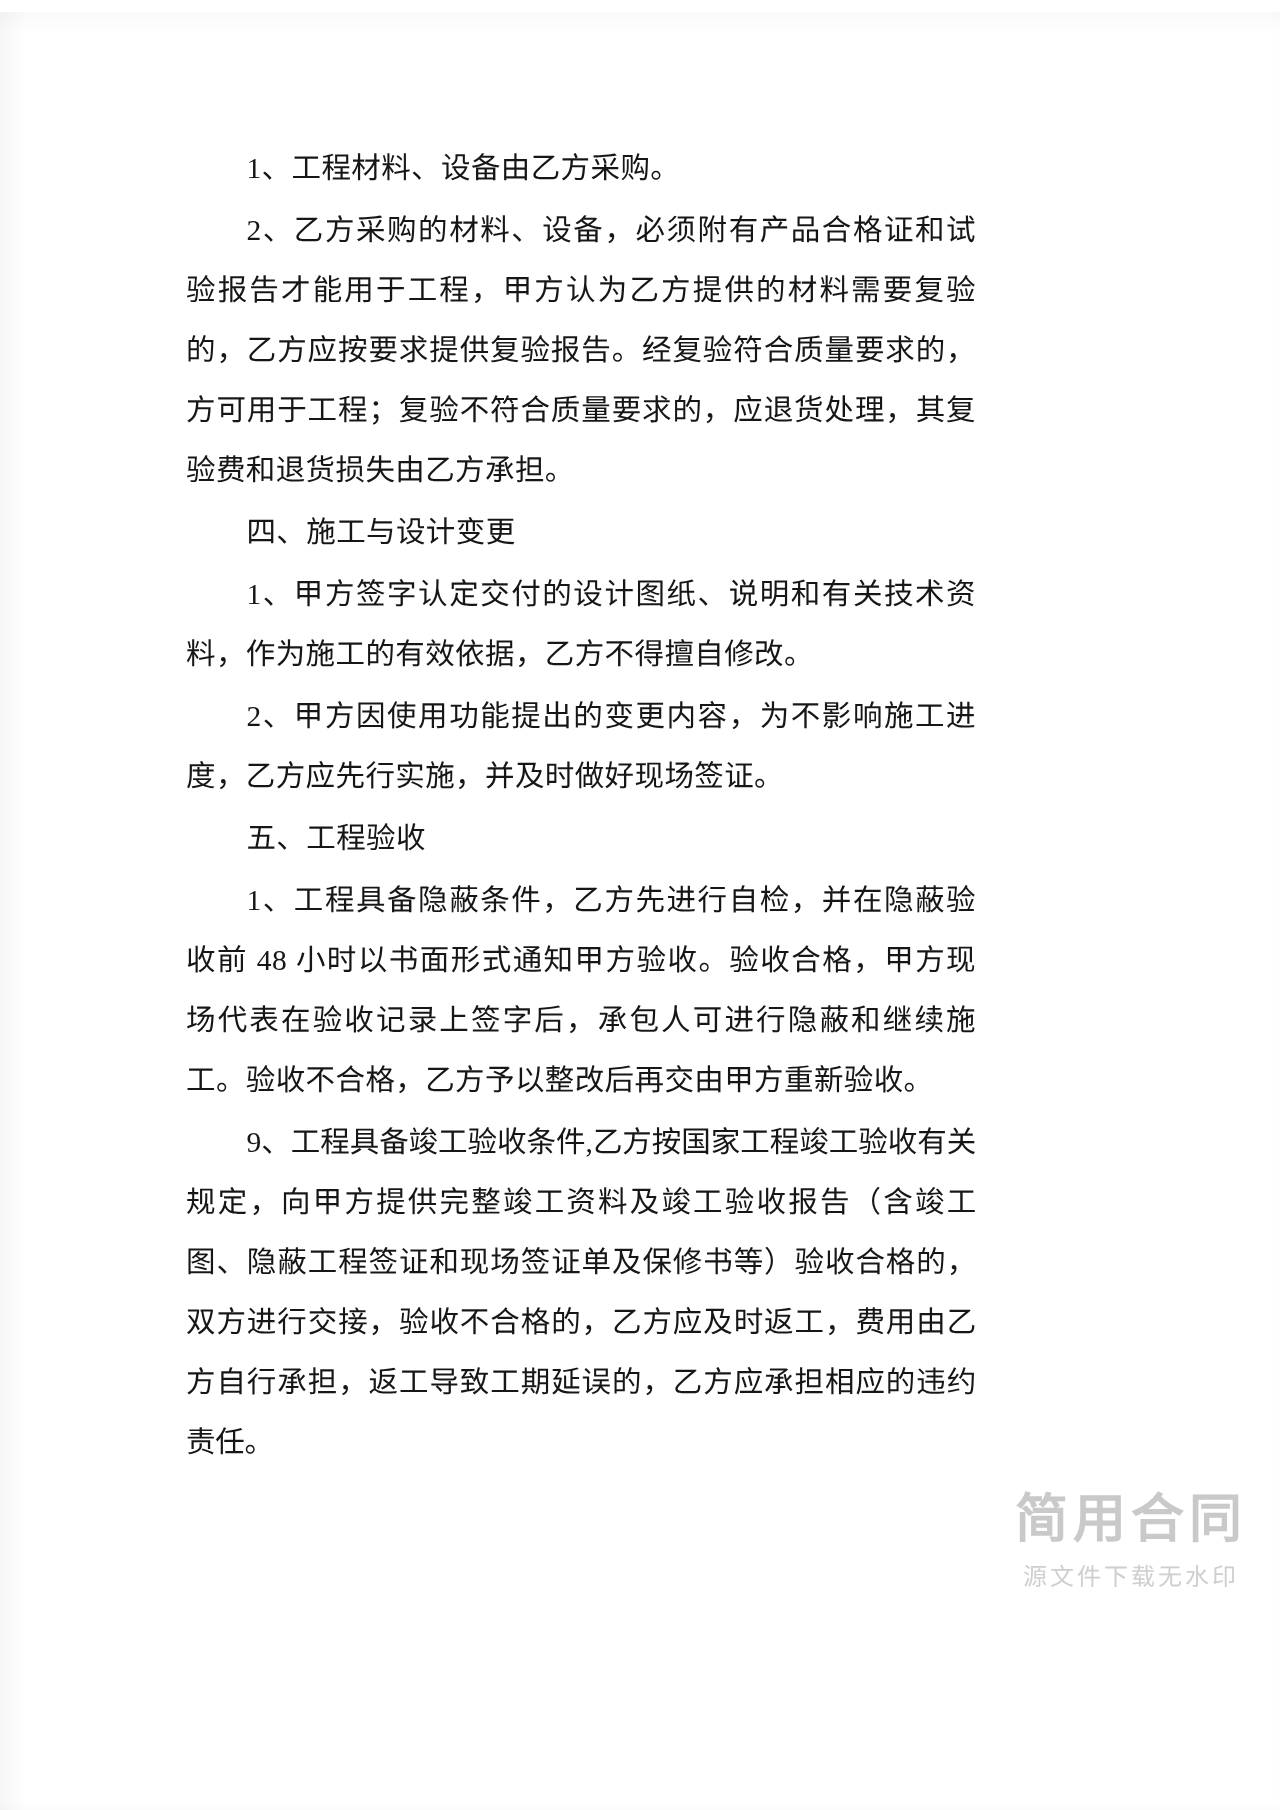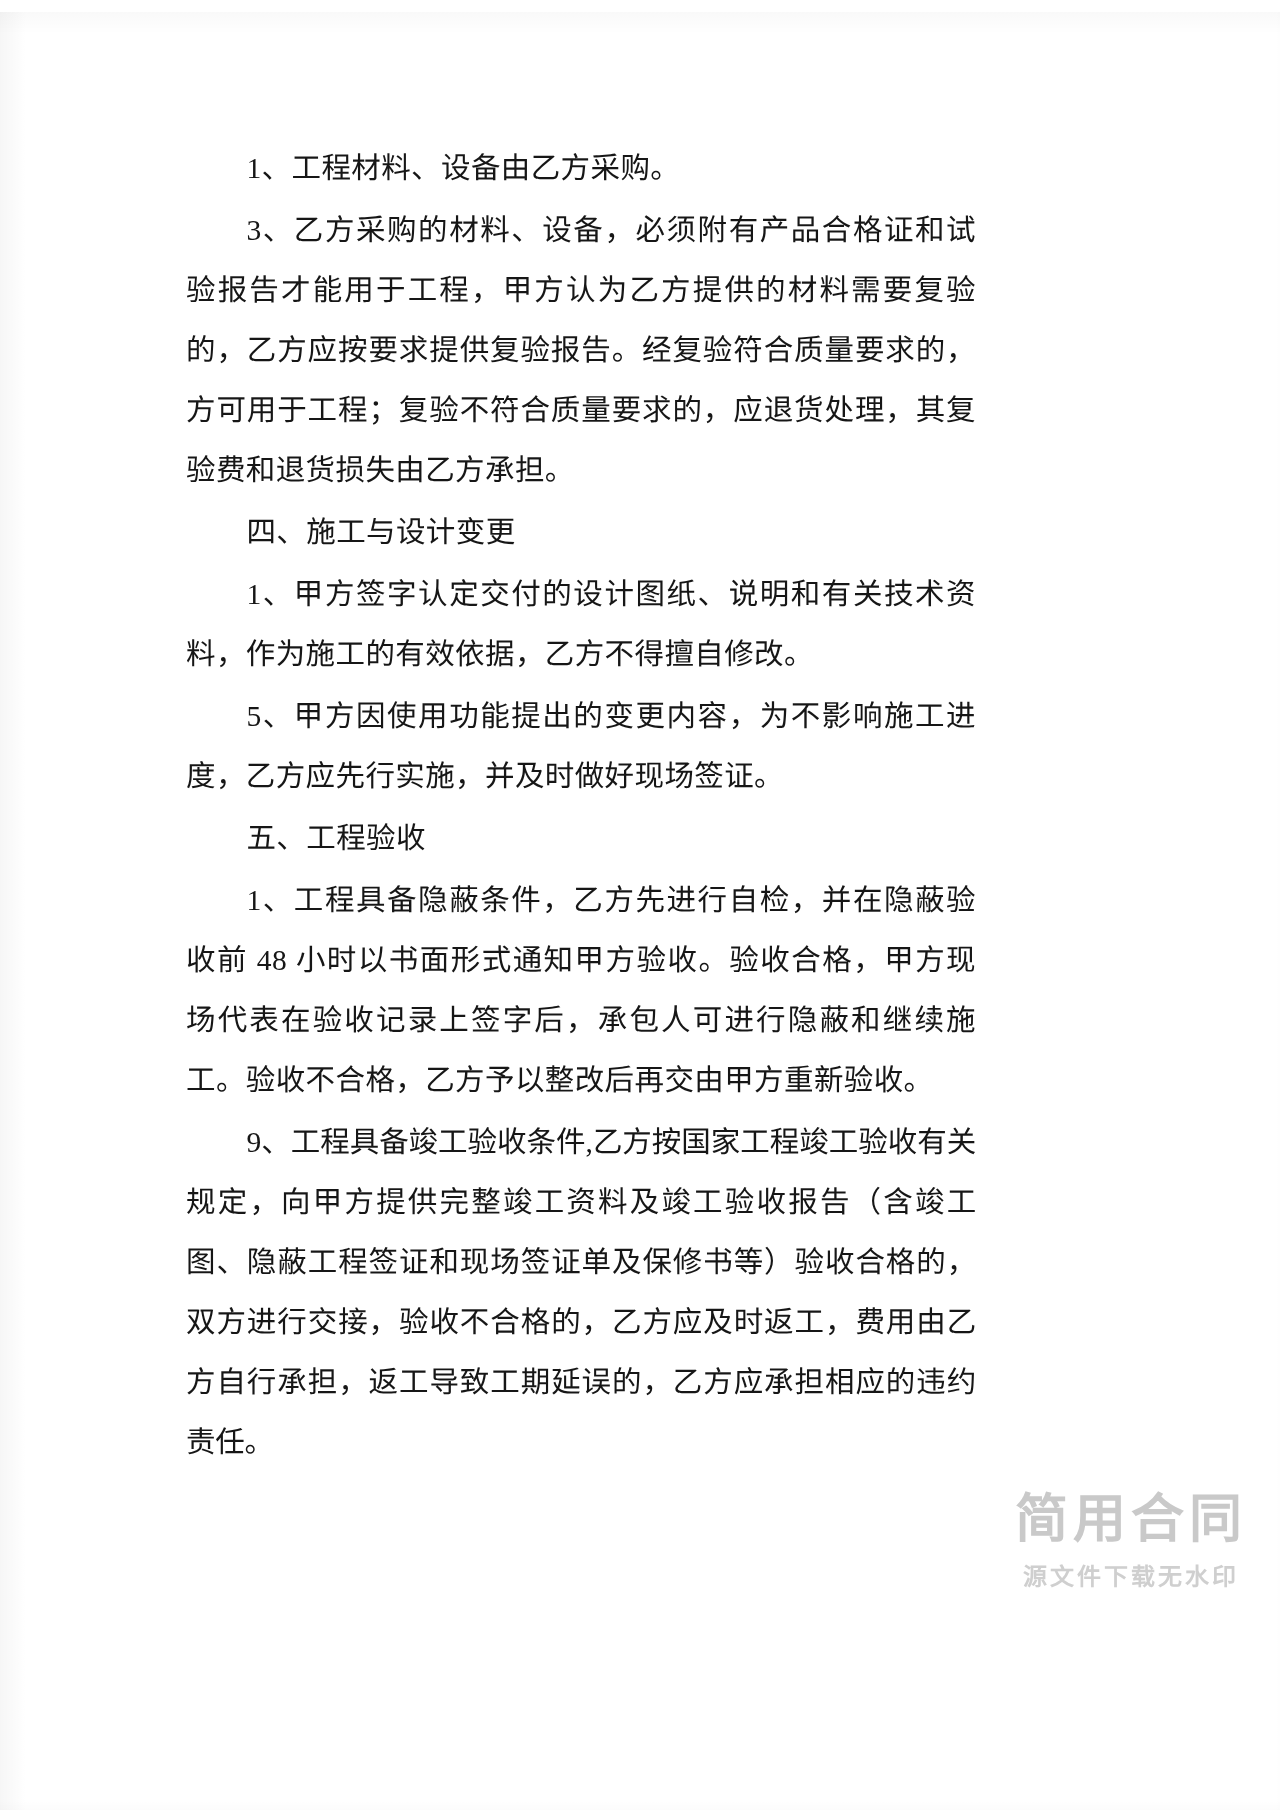--- a/index.html
+++ b/index.html
@@ -78,45 +78,45 @@
     font-weight: 700;
     font-size: 53px;
     letter-spacing: 5px;
     color: #c9c9c9;
     line-height: 1.05;
     white-space: nowrap;
   }
   .watermark-sub {
     margin-top: 10px;
     font-family: "DejaVu Sans", "Liberation Sans", sans-serif;
-    font-weight: 700;
+    font-weight: 400;
     font-size: 24px;
     letter-spacing: 3px;
     color: #cfcfcf;
     white-space: nowrap;
   }
 </style>
 </head>
 <body>
 
 <div class="page">
 
   <div class="scan-tint"></div>
 
   <div class="content">
 
     <p class="para indent">1、工程材料、设备由乙方采购。</p>
 
-    <p class="para indent">3、乙方采购的材料、设备，必须附有产品合格证和试验报告才能用于工程，甲方认为乙方提供的材料需要复验的，乙方应按要求提供复验报告。经复验符合质量要求的，方可用于工程；复验不符合质量要求的，应退货处理，其复验费和退货损失由乙方承担。</p>
+    <p class="para indent">2、乙方采购的材料、设备，必须附有产品合格证和试验报告才能用于工程，甲方认为乙方提供的材料需要复验的，乙方应按要求提供复验报告。经复验符合质量要求的，方可用于工程；复验不符合质量要求的，应退货处理，其复验费和退货损失由乙方承担。</p>
 
     <p class="para heading">四、施工与设计变更</p>
 
     <p class="para indent">1、甲方签字认定交付的设计图纸、说明和有关技术资料，作为施工的有效依据，乙方不得擅自修改。</p>
 
-    <p class="para indent">5、甲方因使用功能提出的变更内容，为不影响施工进度，乙方应先行实施，并及时做好现场签证。</p>
+    <p class="para indent">2、甲方因使用功能提出的变更内容，为不影响施工进度，乙方应先行实施，并及时做好现场签证。</p>
 
 
     <p class="para heading">五、工程验收</p>
 
     <p class="para indent">1、工程具备隐蔽条件，乙方先进行自检，并在隐蔽验收前 48 小时以书面形式通知甲方验收。验收合格，甲方现场代表在验收记录上签字后，承包人可进行隐蔽和继续施工。验收不合格，乙方予以整改后再交由甲方重新验收。</p>
 
     <p class="para indent dense">9、工程具备竣工验收条件,乙方按国家工程竣工验收有关规定，向甲方提供完整竣工资料及竣工验收报告（含竣工图、隐蔽工程签证和现场签证单及保修书等）验收合格的，双方进行交接，验收不合格的，乙方应及时返工，费用由乙方自行承担，返工导致工期延误的，乙方应承担相应的违约责任。</p>
 
   </div>
 

